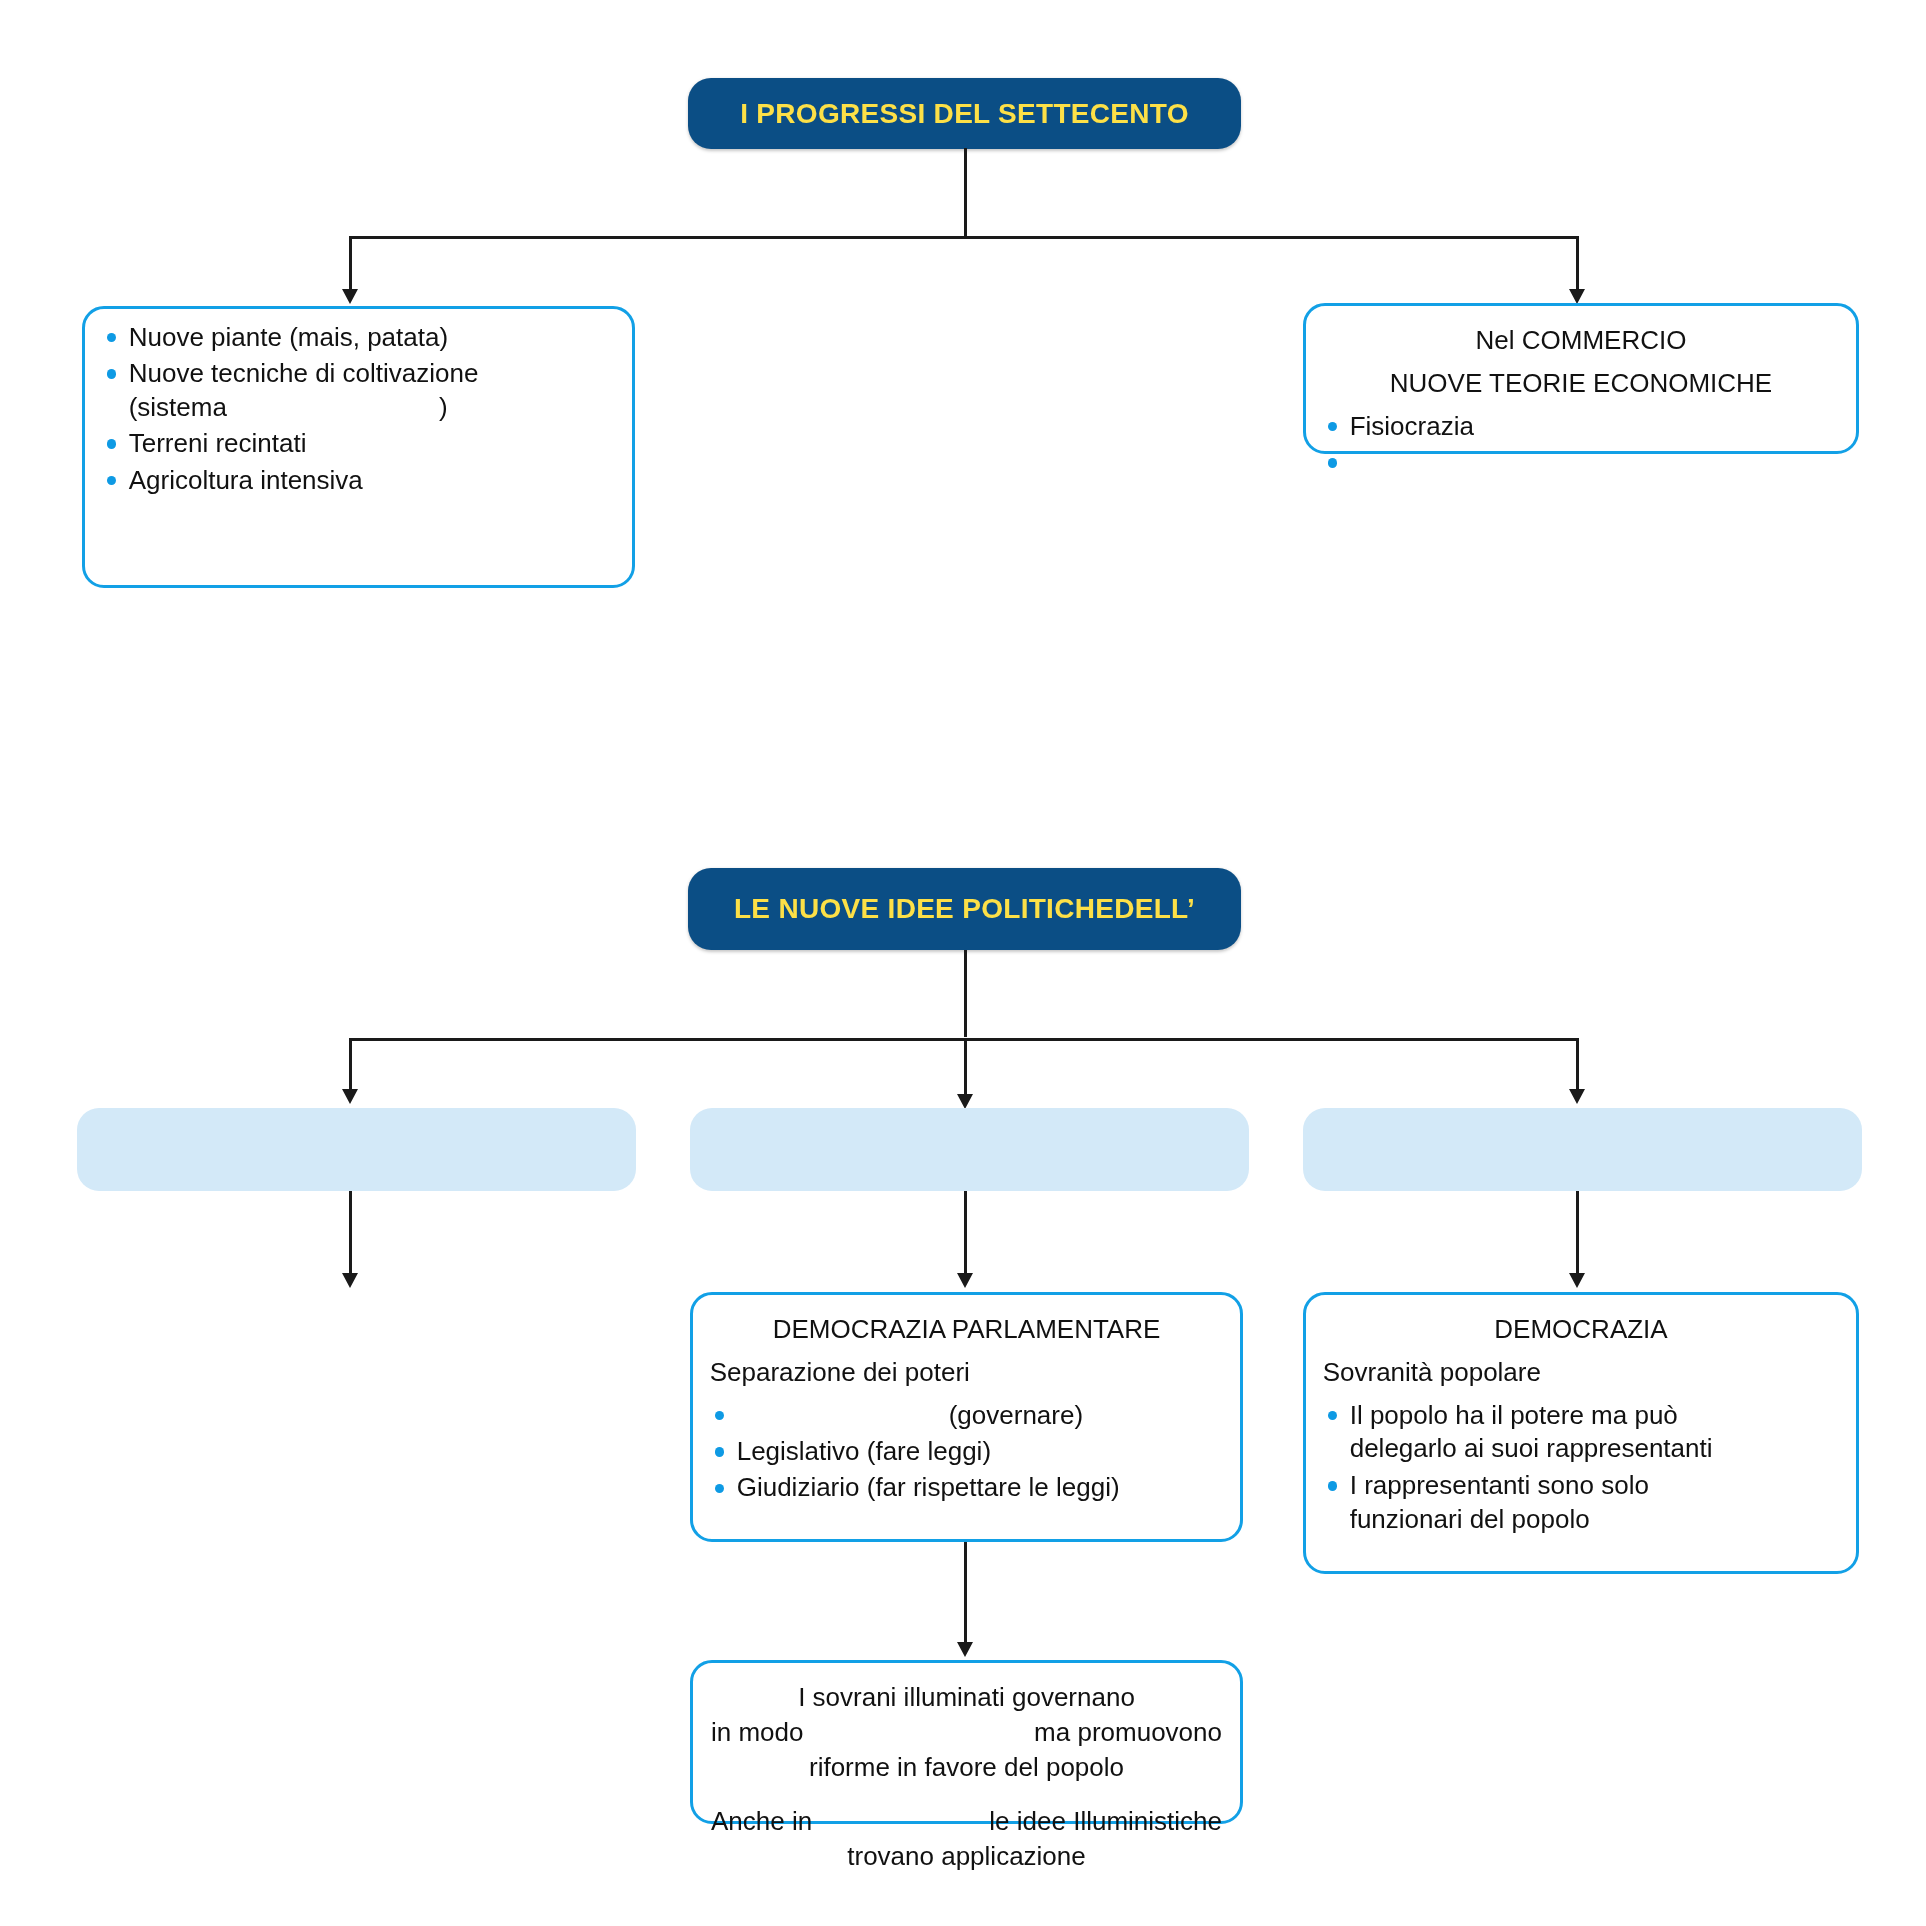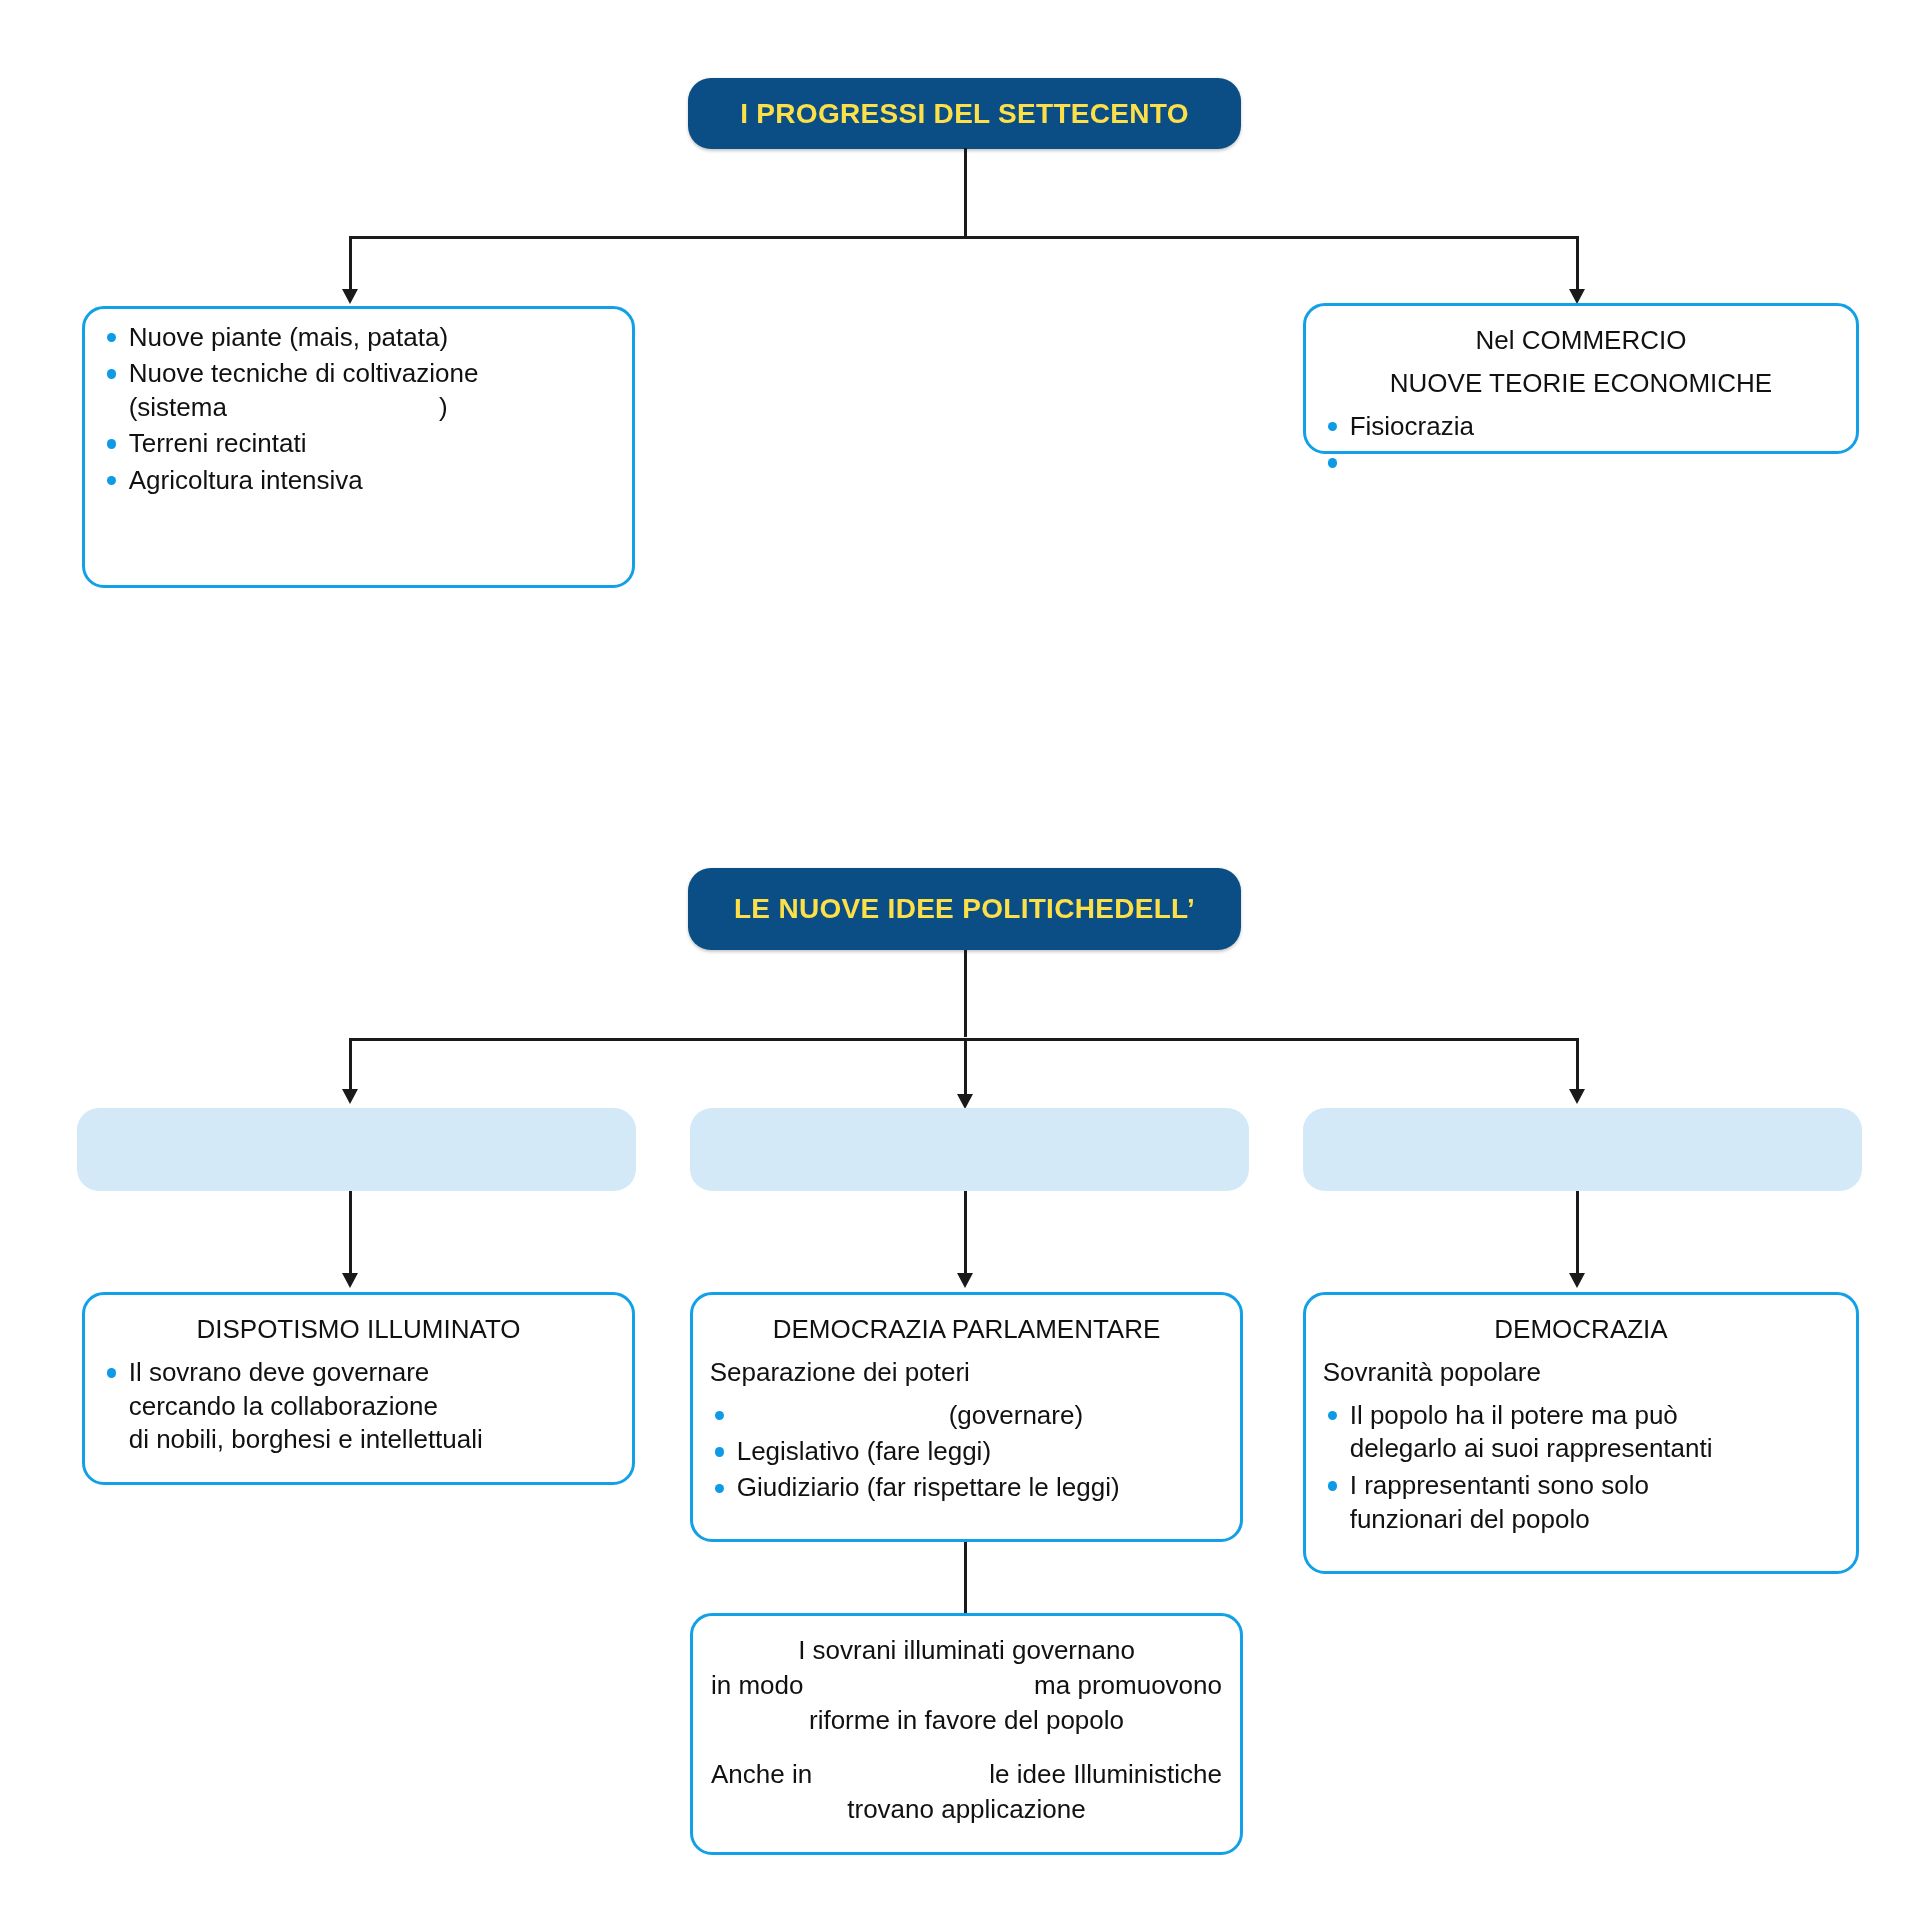--- a/index.html
+++ b/index.html
@@ -172,30 +172,20 @@
     <span></span>
   </div>
 
   <div class="vline" style="left:349px;top:1191px;height:85px;"></div>
   <div class="arrow" style="left:342px;top:1273px;"></div>
   <div class="vline" style="left:964px;top:1191px;height:85px;"></div>
   <div class="arrow" style="left:957px;top:1273px;"></div>
   <div class="vline" style="left:1576px;top:1191px;height:85px;"></div>
   <div class="arrow" style="left:1569px;top:1273px;"></div>
 
-  <div class="card" style="left:82px;top:1292px;width:553px;height:193px;">
-    <div class="card-title">DISPOTISMO ILLUMINATO</div>
-    <ul class="bullets">
-      <li>
-        <span>Il sovrano deve governare</span>
-        <span class="ind">cercando la collaborazione</span>
-        <span class="ind">di nobili, borghesi e intellettuali</span>
-      </li>
-    </ul>
-  </div>
 
   <div class="card" style="left:690px;top:1292px;width:553px;height:250px;">
     <div class="card-title">DEMOCRAZIA PARLAMENTARE</div>
     <div class="card-lead">Separazione dei poteri</div>
     <ul class="bullets">
       <li>
         <span class="gap-l"></span><span>(governare)</span>
       </li>
       <li>
         <span>Legislativo (fare leggi)</span>
@@ -217,21 +207,21 @@
       <li>
         <span>I rappresentanti sono solo</span>
         <span class="ind">funzionari del popolo</span>
       </li>
     </ul>
   </div>
 
   <div class="vline" style="left:964px;top:1542px;height:103px;"></div>
   <div class="arrow" style="left:957px;top:1642px;"></div>
 
-  <div class="card" style="left:690px;top:1613px;width:553px;height:242px;padding:16.7px 18px;">
+  <div class="card" style="left:690px;top:1660px;width:553px;height:164px;padding:16.7px 18px;">
     <div class="center-text" style="font-size:26px;line-height:1.35;">I sovrani illuminati governano</div>
     <div style="font-size:26px;line-height:1.35;display:flex;justify-content:space-between;">
       <span>in modo</span>
       <span>ma promuovono</span>
     </div>
     <div class="center-text" style="font-size:26px;line-height:1.35;">riforme in favore del popolo</div>
     <div style="height:19px;"></div>
     <div style="font-size:26px;line-height:1.35;display:flex;justify-content:space-between;">
       <span>Anche in</span>
       <span>le idee Illuministiche</span>

